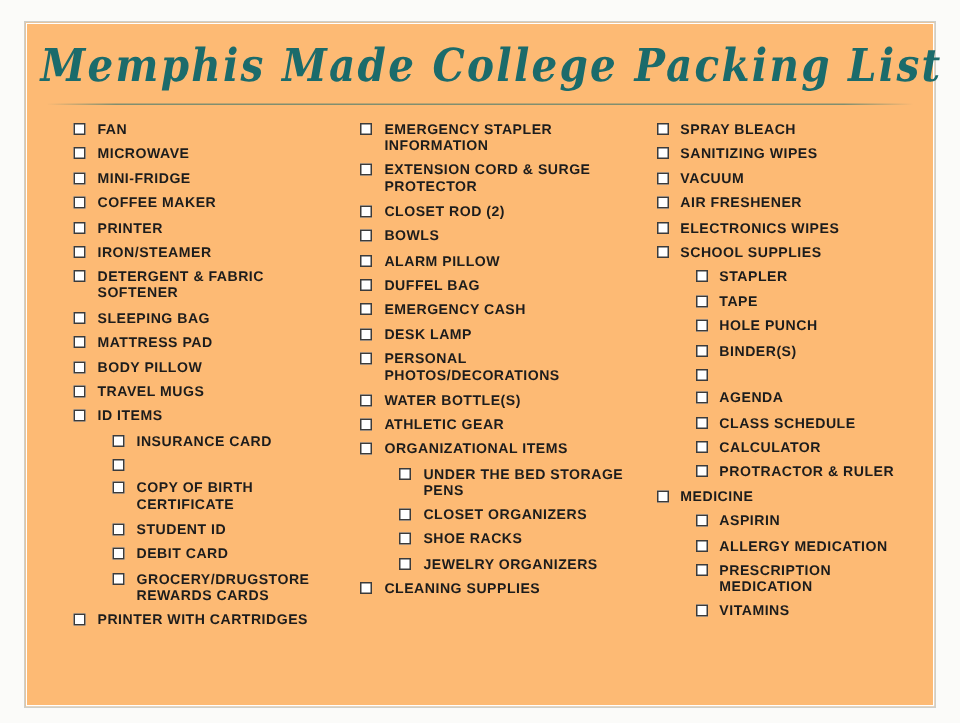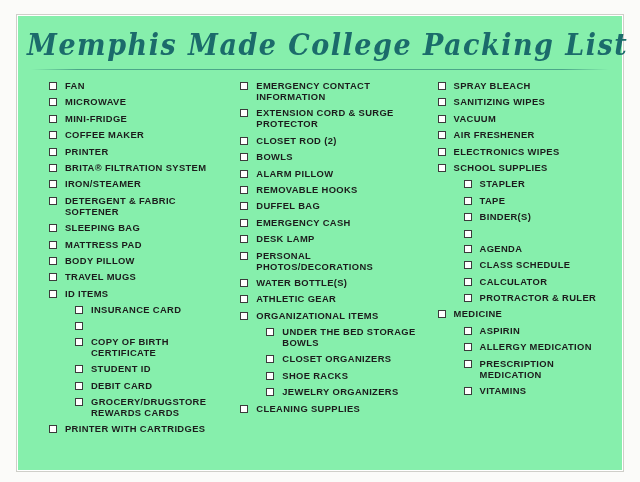--- a/index.html
+++ b/index.html
@@ -20,21 +20,21 @@
     box-sizing: border-box;
     background: #fbfbf9;
     padding: 14px 16px 10px 16px;
   }
   .sheet {
     position: relative;
     width: 100%;
     height: 100%;
     box-sizing: border-box;
     border: 1px solid #cfcfc9;
-    background: #86efac;
+    background: #fdba74;
     box-shadow: 0 0 0 1px #ffffff inset;
     padding: 8px 10px 6px 10px;
   }
   .title {
     text-align: center;
     font-family: "DejaVu Serif", serif;
     font-style: italic;
     font-weight: bold;
     font-size: 27px;
     letter-spacing: 1.5px;
@@ -120,24 +120,20 @@
             <li class="item level-0">
               <span class="box"></span>
               <span class="label">COFFEE MAKER</span>
             </li>
             <li class="item level-0">
               <span class="box"></span>
               <span class="label">PRINTER</span>
             </li>
             <li class="item level-0">
               <span class="box"></span>
-              <span class="label">BRITA® FILTRATION SYSTEM</span>
-            </li>
-            <li class="item level-0">
-              <span class="box"></span>
               <span class="label">IRON/STEAMER</span>
             </li>
             <li class="item level-0">
               <span class="box"></span>
               <span class="label">DETERGENT &amp; FABRIC SOFTENER</span>
             </li>
             <li class="item level-0">
               <span class="box"></span>
               <span class="label">SLEEPING BAG</span>
             </li>
@@ -184,21 +180,21 @@
             <li class="item level-0">
               <span class="box"></span>
               <span class="label">PRINTER WITH CARTRIDGES</span>
             </li>
           </ul>
       </div>
       <div class="col col-2">
         <ul class="list">
             <li class="item level-0">
               <span class="box"></span>
-              <span class="label">EMERGENCY CONTACT
+              <span class="label">EMERGENCY STAPLER
 INFORMATION</span>
             </li>
             <li class="item level-0">
               <span class="box"></span>
               <span class="label">EXTENSION CORD &amp; SURGE
 PROTECTOR</span>
             </li>
             <li class="item level-0">
               <span class="box"></span>
               <span class="label">CLOSET ROD (2)</span>
@@ -206,24 +202,20 @@
             <li class="item level-0">
               <span class="box"></span>
               <span class="label">BOWLS</span>
             </li>
             <li class="item level-0">
               <span class="box"></span>
               <span class="label">ALARM PILLOW</span>
             </li>
             <li class="item level-0">
               <span class="box"></span>
-              <span class="label">REMOVABLE HOOKS</span>
-            </li>
-            <li class="item level-0">
-              <span class="box"></span>
               <span class="label">DUFFEL BAG</span>
             </li>
             <li class="item level-0">
               <span class="box"></span>
               <span class="label">EMERGENCY CASH</span>
             </li>
             <li class="item level-0">
               <span class="box"></span>
               <span class="label">DESK LAMP</span>
             </li>
@@ -239,21 +231,21 @@
               <span class="box"></span>
               <span class="label">ATHLETIC GEAR</span>
             </li>
             <li class="item level-0">
               <span class="box"></span>
               <span class="label">ORGANIZATIONAL ITEMS</span>
             </li>
             <li class="item level-1">
               <span class="box"></span>
               <span class="label">UNDER THE BED STORAGE
-BOWLS</span>
+PENS</span>
             </li>
             <li class="item level-1">
               <span class="box"></span>
               <span class="label">CLOSET ORGANIZERS</span>
             </li>
             <li class="item level-1">
               <span class="box"></span>
               <span class="label">SHOE RACKS</span>
             </li>
             <li class="item level-1">
@@ -295,20 +287,24 @@
             <li class="item level-1">
               <span class="box"></span>
               <span class="label">STAPLER</span>
             </li>
             <li class="item level-1">
               <span class="box"></span>
               <span class="label">TAPE</span>
             </li>
             <li class="item level-1">
               <span class="box"></span>
+              <span class="label">HOLE PUNCH</span>
+            </li>
+            <li class="item level-1">
+              <span class="box"></span>
               <span class="label">BINDER(S)</span>
             </li>
             <li class="item level-1">
               <span class="box"></span>
             </li>
             <li class="item level-1">
               <span class="box"></span>
               <span class="label">AGENDA</span>
             </li>
             <li class="item level-1">

